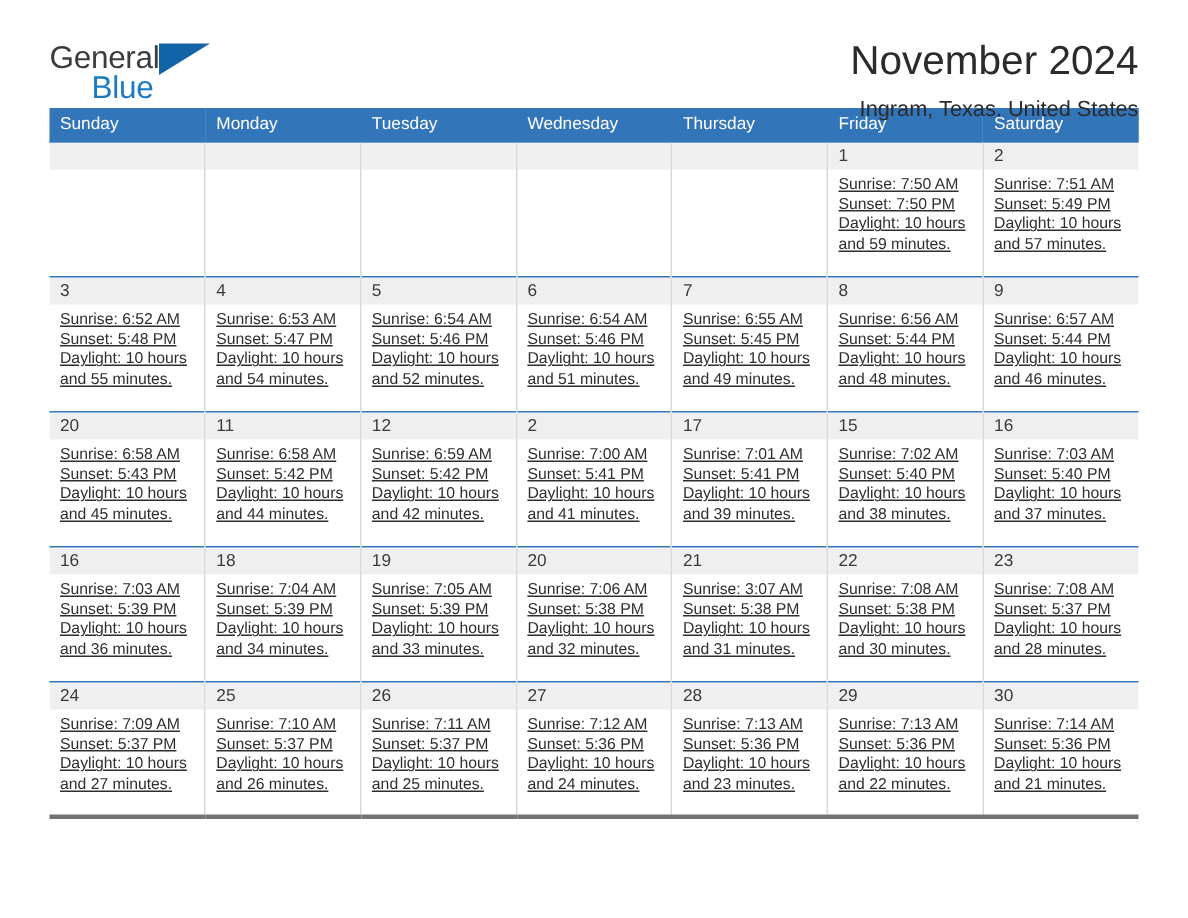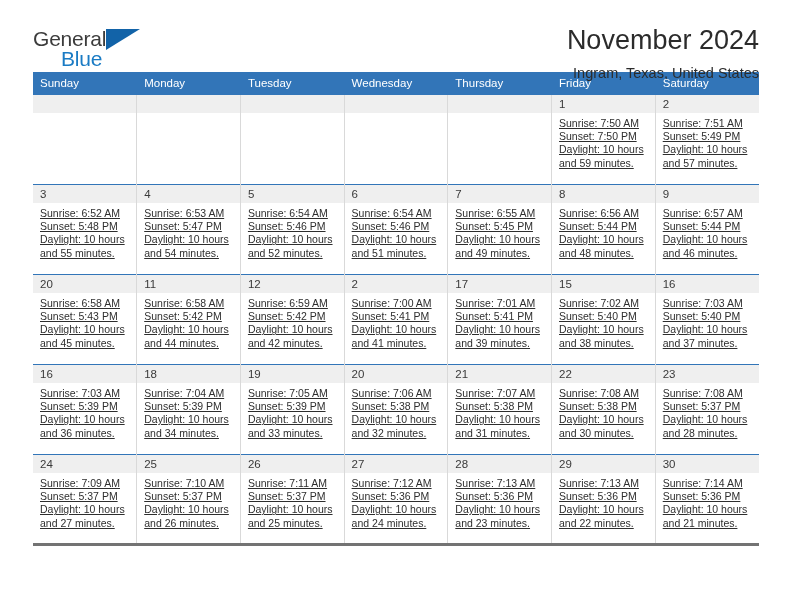--- a/index.html
+++ b/index.html
@@ -373,21 +373,21 @@
             <div class="info">
               <div>Sunrise: 7:06 AM</div>
               <div>Sunset: 5:38 PM</div>
               <div>Daylight: 10 hours</div>
               <div>and 32 minutes.</div>
             </div>
           </td>
           <td>
             <div class="daynum">21</div>
             <div class="info">
-              <div>Sunrise: 7:07 AM</div>
+              <div>Sunrise: 3:07 AM</div>
               <div>Sunset: 5:38 PM</div>
               <div>Daylight: 10 hours</div>
               <div>and 31 minutes.</div>
             </div>
           </td>
           <td>
             <div class="daynum">22</div>
             <div class="info">
               <div>Sunrise: 7:08 AM</div>
               <div>Sunset: 5:38 PM</div>

